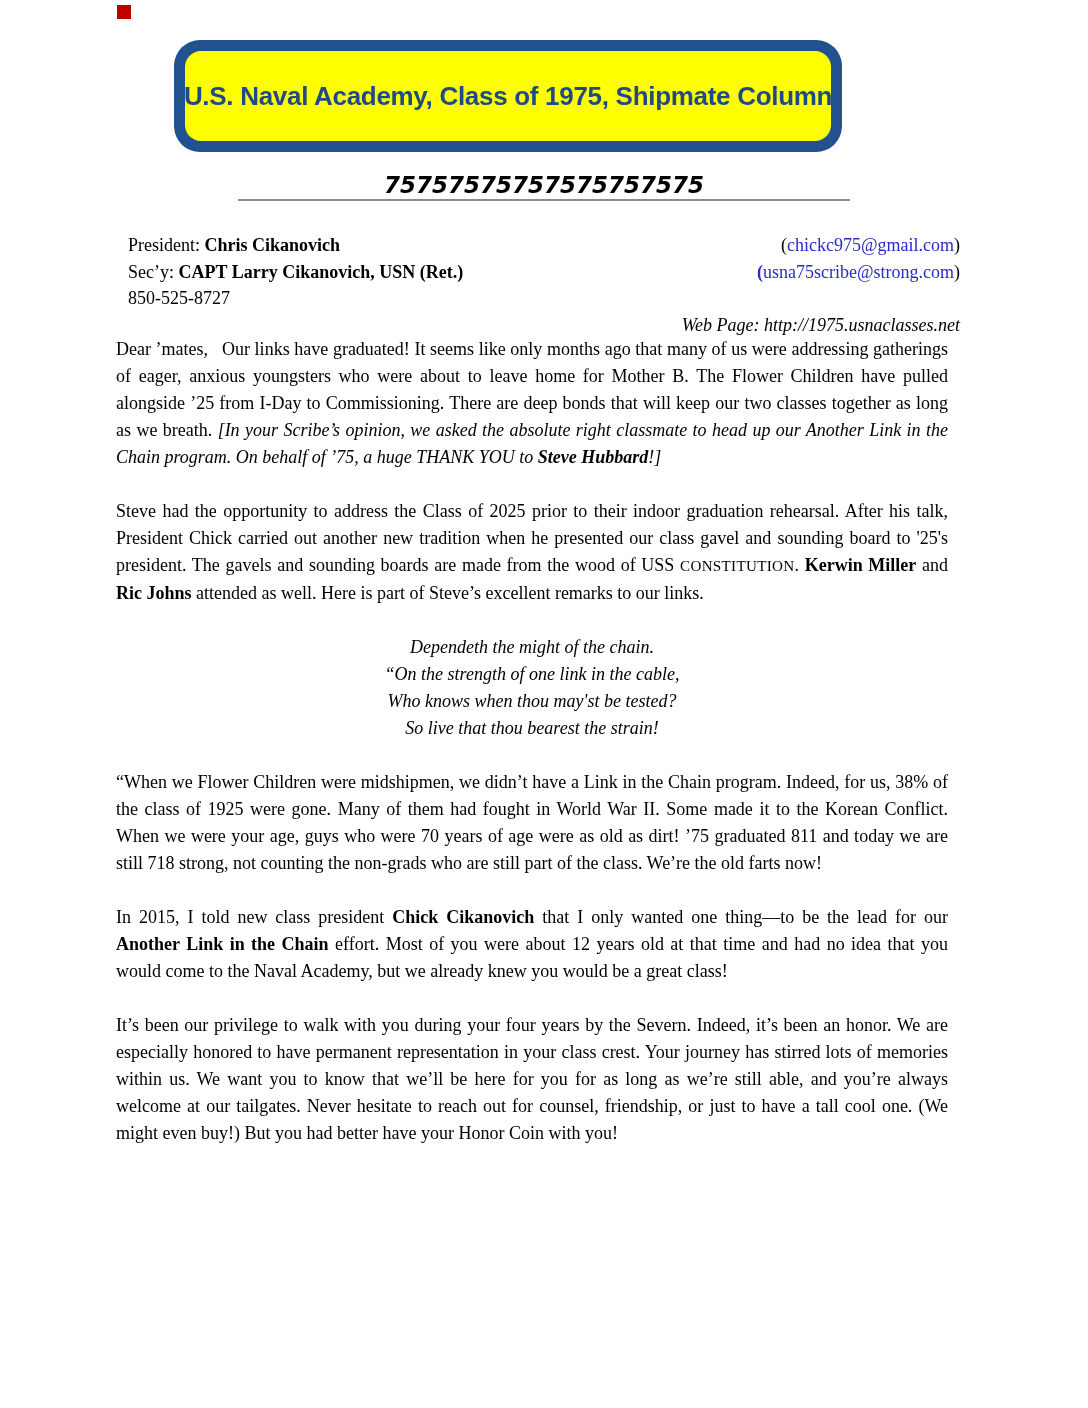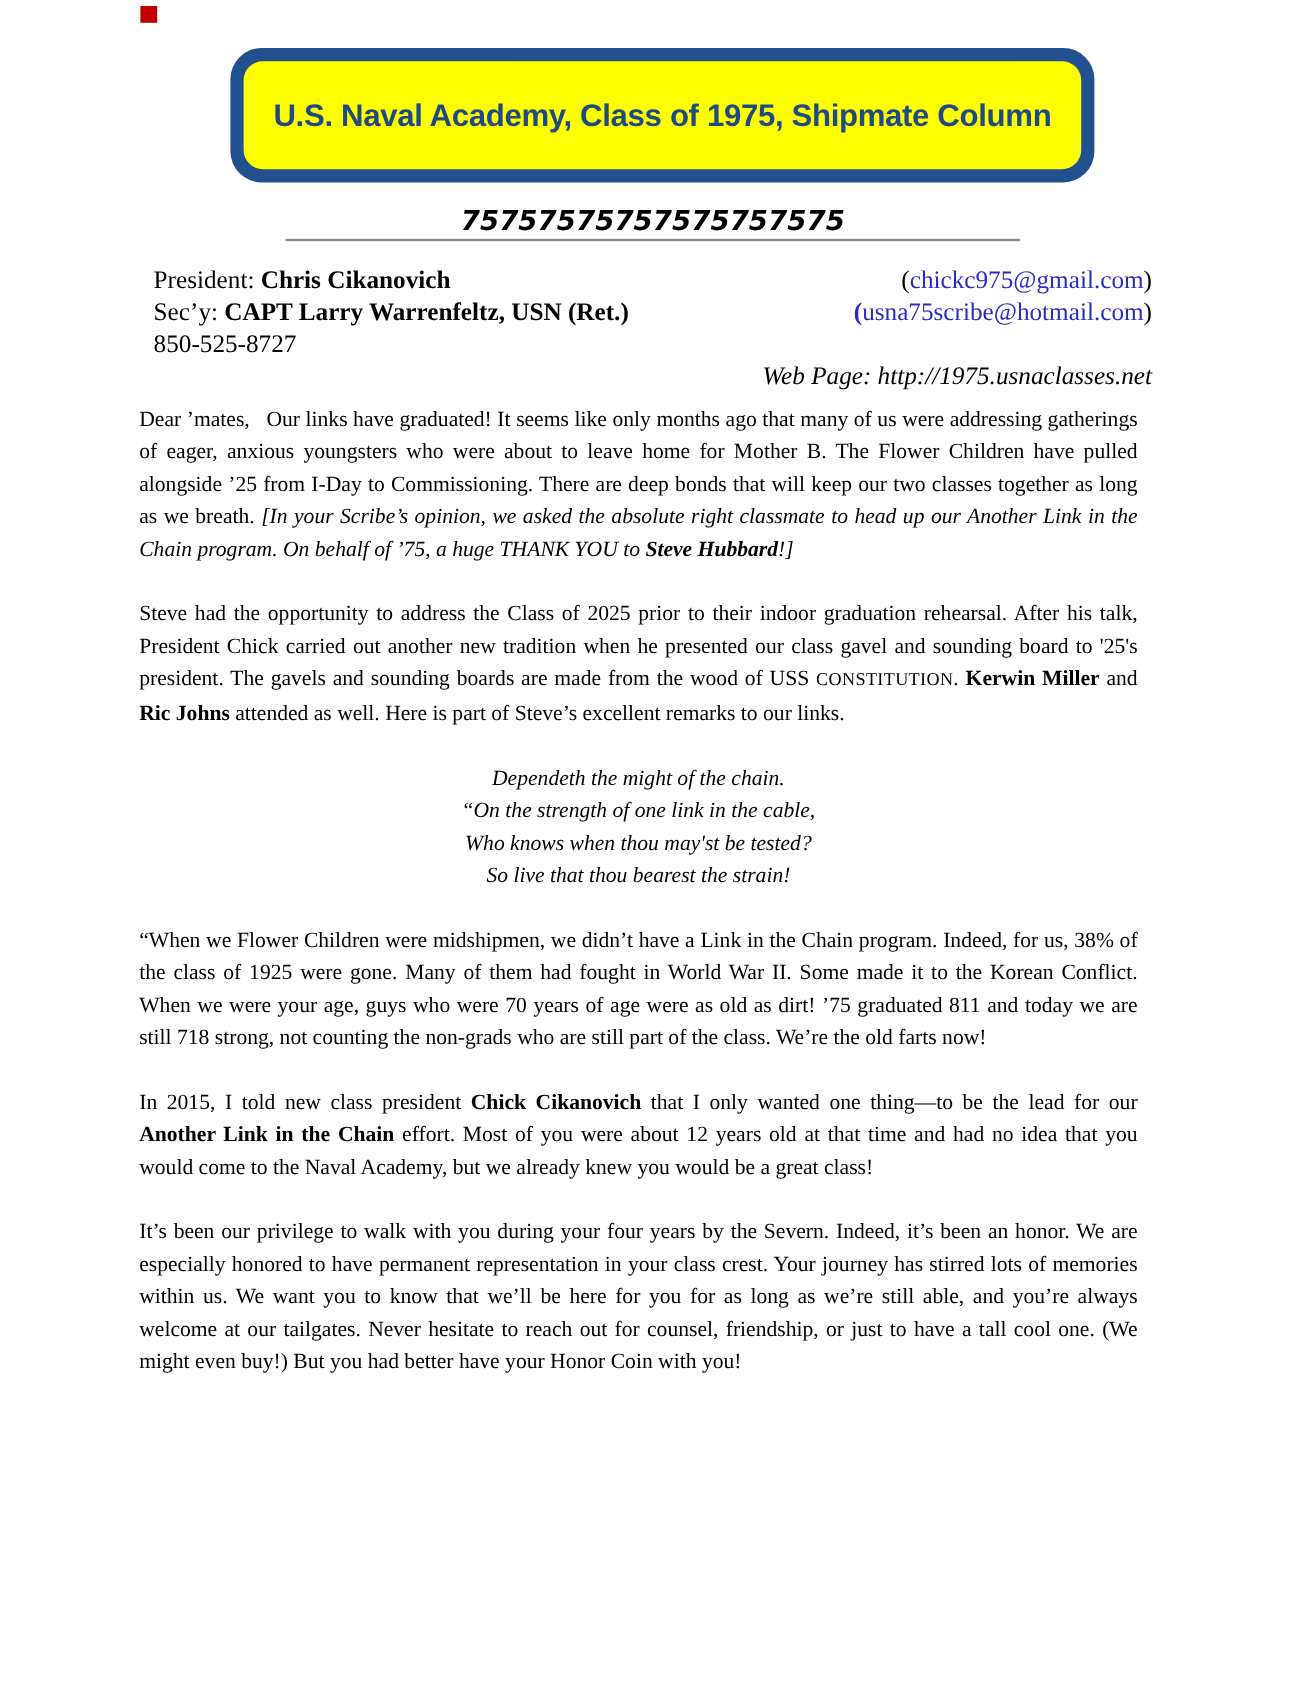--- a/index.html
+++ b/index.html
@@ -16,21 +16,21 @@
     width:1088px;height:1408px;position:relative;
     font-family:"Liberation Serif", serif;color:var(--ink);
     overflow:hidden;
   }
   .red-marker{
     position:absolute;left:117px;top:5px;width:14px;height:14px;
     background:var(--marker-red);
   }
   
   .banner{
-    position:absolute;left:192px;top:40px;width:720px;height:112px;
+    position:absolute;left:174px;top:40px;width:668px;height:112px;
     background:var(--banner-border);border-radius:26px;
     box-sizing:border-box;padding:11px;
   }
   .banner-inner{
     width:100%;height:100%;background:var(--banner-bg);border-radius:16px;
     display:flex;flex-direction:column;justify-content:center;align-items:center;
   }
   .banner-line{
     font-family:"Liberation Sans", sans-serif;font-weight:700;
     color:var(--banner-text);font-size:26px;line-height:32px;
@@ -42,22 +42,22 @@
     display:flex;justify-content:center;align-items:flex-end;
     border-bottom:2px solid var(--divider-line);
     padding-bottom:1px;
   }
   .seventyfive{
     font-family:"DejaVu Sans", sans-serif;font-weight:700;font-style:italic;
     font-size:23px;line-height:26px;color:#000;
   }
   
   .contact{
-    position:absolute;left:128px;top:220px;width:832px;
-    font-size:21px;line-height:26.5px;
+    position:absolute;left:128px;top:232px;width:832px;
+    font-size:18px;line-height:26.5px;
   }
   .contact-row{display:flex;justify-content:space-between;white-space:nowrap;}
   .contact .b{font-weight:700;}
   .email{color:var(--link);text-decoration:none;}
   .blue-paren{color:var(--link);font-weight:700;}
   .web-line{text-align:right;font-style:italic;}
   
   .body-content{
     position:absolute;left:116px;top:336px;width:832px;
     font-size:18px;line-height:27px;
@@ -92,22 +92,22 @@
     <span class="seventyfive">75</span>
     <span class="seventyfive">75</span>
   </div>
 
 <div class="contact">
   <div class="contact-row">
     <span><span>President: </span><span class="b">Chris Cikanovich</span></span>
     <span><span>(</span><a href="#" class="email">chickc975@gmail.com</a><span>)</span></span>
   </div>
   <div class="contact-row">
-    <span><span>Sec’y: </span><span class="b">CAPT Larry Warrenfeltz, USN (Ret.)</span></span>
-    <span><span class="blue-paren">(</span><a href="#" class="email">usna75scribe@hotmail.com</a><span>)</span></span>
+    <span><span>Sec’y: </span><span class="b">CAPT Larry Cikanovich, USN (Ret.)</span></span>
+    <span><span class="blue-paren">(</span><a href="#" class="email">usna75scribe@strong.com</a><span>)</span></span>
   </div>
   <div class="contact-row">
     <span>850-525-8727</span>
   </div>
   <div class="web-line">Web Page: http://1975.usnaclasses.net</div>
 </div>
 
 <div class="body-content">
     <p class="para"><span>Dear ’mates,&nbsp;&nbsp; Our links have graduated! It seems like only months ago that many of us were addressing gatherings of eager, anxious youngsters who were about to leave home for Mother B. The Flower Children have pulled alongside ’25 from I-Day to Commissioning. There are deep bonds that will keep our two classes together as long as we breath. </span><span class="i">[In your Scribe’s opinion, we asked the absolute right classmate to head up our Another Link in the Chain program. On behalf of ’75, a huge THANK YOU to </span><span class="b i">Steve Hubbard</span><span class="i">!]</span></p>
     <p class="para"><span>Steve had the opportunity to address the Class of 2025 prior to their indoor graduation rehearsal. After his talk, President Chick carried out another new tradition when he presented our class gavel and sounding board to '25's president. The gavels and sounding boards are made from the wood of USS </span><span class="sc">CONSTITUTION</span><span>. </span><span class="b">Kerwin Miller</span><span> and </span><span class="b">Ric Johns</span><span> attended as well. Here is part of Steve’s excellent remarks to our links.</span></p>

